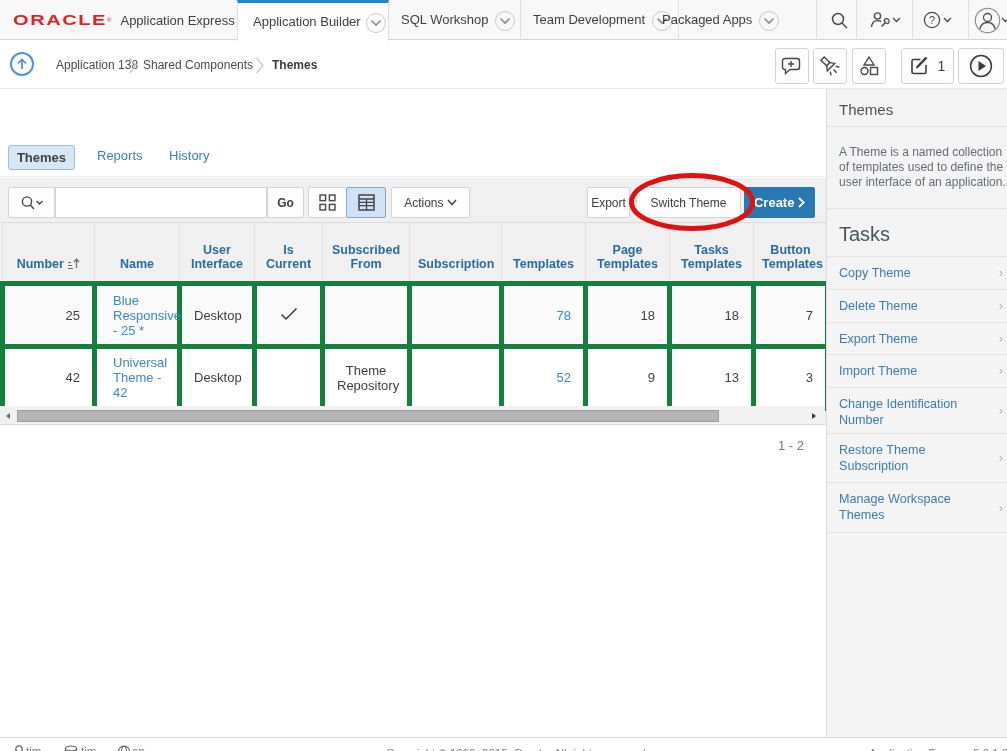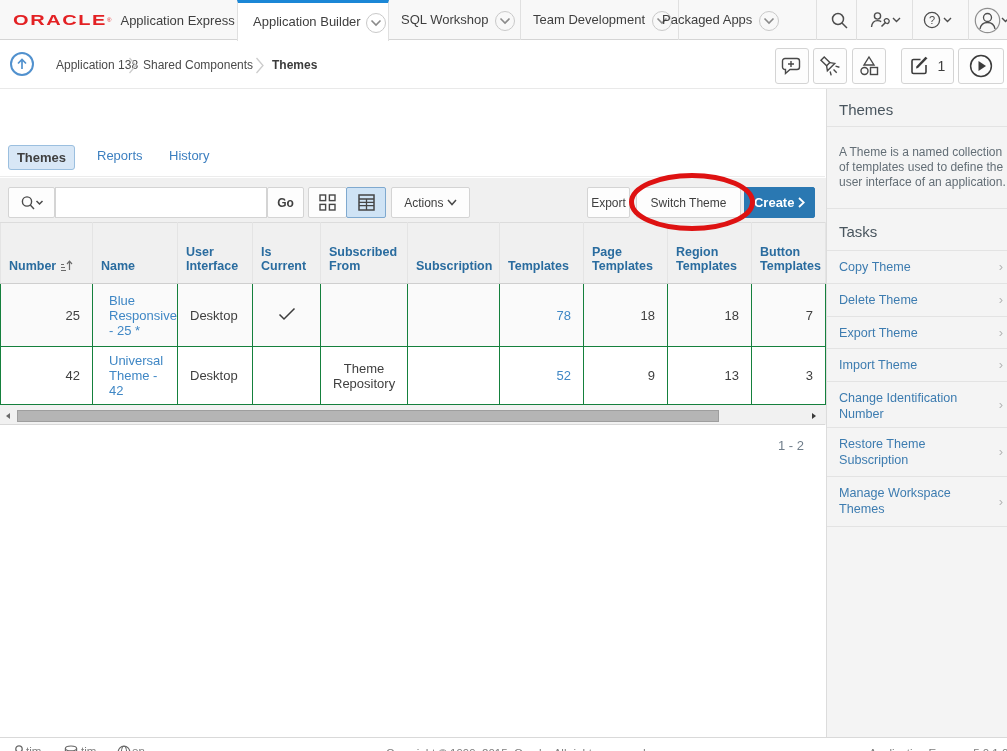--- a/index.html
+++ b/index.html
@@ -41,39 +41,39 @@
 .pill { position:absolute; left:8px; top:11px; width:67px; height:25px; background:#d8e7f6; border:1px solid #9bbfdf; border-radius:3px; text-align:center; line-height:23px; font-size:13px; font-weight:bold; color:#3f3f3f; }
 .t2link { position:absolute; top:0; height:43px; line-height:43px; font-size:13px; color:#3c7fc0; }
 
 
 .irr { position:absolute; left:0; top:89px; width:950px; height:247px; background:#f0f0f0; }
 .btn { position:absolute; top:9px; height:31px; background:#fdfdfd; border:1px solid #d4d4d4; border-radius:2px; font-size:12px; color:#3f3f3f; display:flex; align-items:center; justify-content:center; }
 
 
 .tbl { position:absolute; left:0; top:44px; width:825px; }
 table { border-collapse:collapse; table-layout:fixed; width:825px; font-size:13px; color:#3f3f3f; }
-th { background:#f0f0f0; color:#2a6c9f; font-size:12.5px; font-weight:bold; text-align:left; vertical-align:bottom; padding:6px 8px 10px 8px; border:1px solid #e4e4e4; border-top:1px solid #dcdcdc; border-bottom:1px solid #cfcfcf; height:61px; }
-td { background:#fff; border:1px solid #15803d; padding:6px 12px; vertical-align:middle;margin-left:47px; }
+th { background:#f0f0f0; color:#2a6c9f; font-size:12.5px; font-weight:bold; text-align:center; vertical-align:bottom; padding:6px 8px 10px 8px; border:1px solid #e4e4e4; border-top:1px solid #dcdcdc; border-bottom:1px solid #cfcfcf; height:61px; }
+td { background:#fff; border:5px solid #15803d; padding:6px 12px; vertical-align:middle;margin-left:47px; }
 tr.odd td { background:#fafafa; }
 td a, .tlink { color:#3f87c5; text-decoration:none; }
 .num { text-align:right; }
 .ctr { text-align:center; }
 
 
 .hscroll { position:absolute; left:0; top:228px; width:825px; height:19px; background:#f1f1f1; border-bottom:1px solid #d8d8d8; }
 .thumb { position:absolute; left:17px; top:4px; width:702px; height:12px; background:#b5b5b5; border:1px solid #9e9e9e; }
 .arrowL { position:absolute; left:6px; top:7px; width:0; height:0; border-top:3px solid transparent; border-bottom:3px solid transparent; border-right:4.5px solid #6a6a6a; }
 .arrowR { position:absolute; right:9px; top:7px; width:0; height:0; border-top:3px solid transparent; border-bottom:3px solid transparent; border-left:4.5px solid #3a3a3a; }
 
 .pagin { position:absolute; right:21px; top:349px; font-size:13px; color:#6f7d8a; }
 
 
 .sb-h { font-size:15px; color:#49555e; padding:12px 12px 8px 12px; border-bottom:1px solid #e3e3e3; }
 .sb-p { font-size:12px; color:#636e76; line-height:15px; padding:18px 4px 18px 12px; border-bottom:1px solid #e3e3e3; white-space:nowrap; }
-.sb-t { font-size:15px; color:#49555e; padding:14px 19px 10px 12px; border-bottom:1px solid #e3e3e3; }
+.sb-t { font-size:20px; color:#49555e; padding:14px 19px 10px 12px; border-bottom:1px solid #e3e3e3; }
 .sb-li { position:relative; font-size:12.6px; color:#3d7cb0; line-height:16px; padding:8px 20px 0 12px; border-bottom:1px solid #e3e3e3; }
 .sb-li .chev { position:absolute; right:4px; top:50%; margin-top:-8px; color:#b5b5b5; font-size:13px; }
 
 
 .footer { position:absolute; left:0; top:737px; width:1007px; height:14px; background:#fff; border-top:1px solid #d9d9d9; color:#7d7d7d; font-size:11.5px; }
 
 
 #redellipse { position:absolute; left:0; top:0; pointer-events:none; }
 </style>
 </head>
@@ -263,21 +263,21 @@
                     <path d="M1 11.5 h5 M1 8.5 h4 M1 5.5 h3" stroke="#6a6a6a" stroke-width="1.2"></path>
                     <path d="M9.5 11 V3 M7 5 L9.5 2.2 L12 5" fill="none" stroke="#6a6a6a" stroke-width="1.2"></path>
                   </svg></th>
             <th>Name</th>
             <th>User Interface</th>
             <th>Is Current</th>
             <th>Subscribed From</th>
             <th>Subscription</th>
             <th>Templates</th>
             <th>Page Templates</th>
-            <th>Region Templates</th>
+            <th>Tasks Templates</th>
             <th>Button Templates</th>
           </tr>
           <tr class="odd" style="height:63px;">
             <td class="num">25</td>
             <td style="padding:6px 2px 6px 16px;"><a>Blue Responsive - 25 *</a></td>
             <td>Desktop</td>
             <td class="ctr"><svg width="18" height="14" viewBox="0 0 18 14">
                     <path d="M1.5 7.5 L6 12 L16.5 1.5" fill="none" stroke="#3c3c3c" stroke-width="1.5"></path>
                   </svg></td>
             <td class="ctr"></td>

